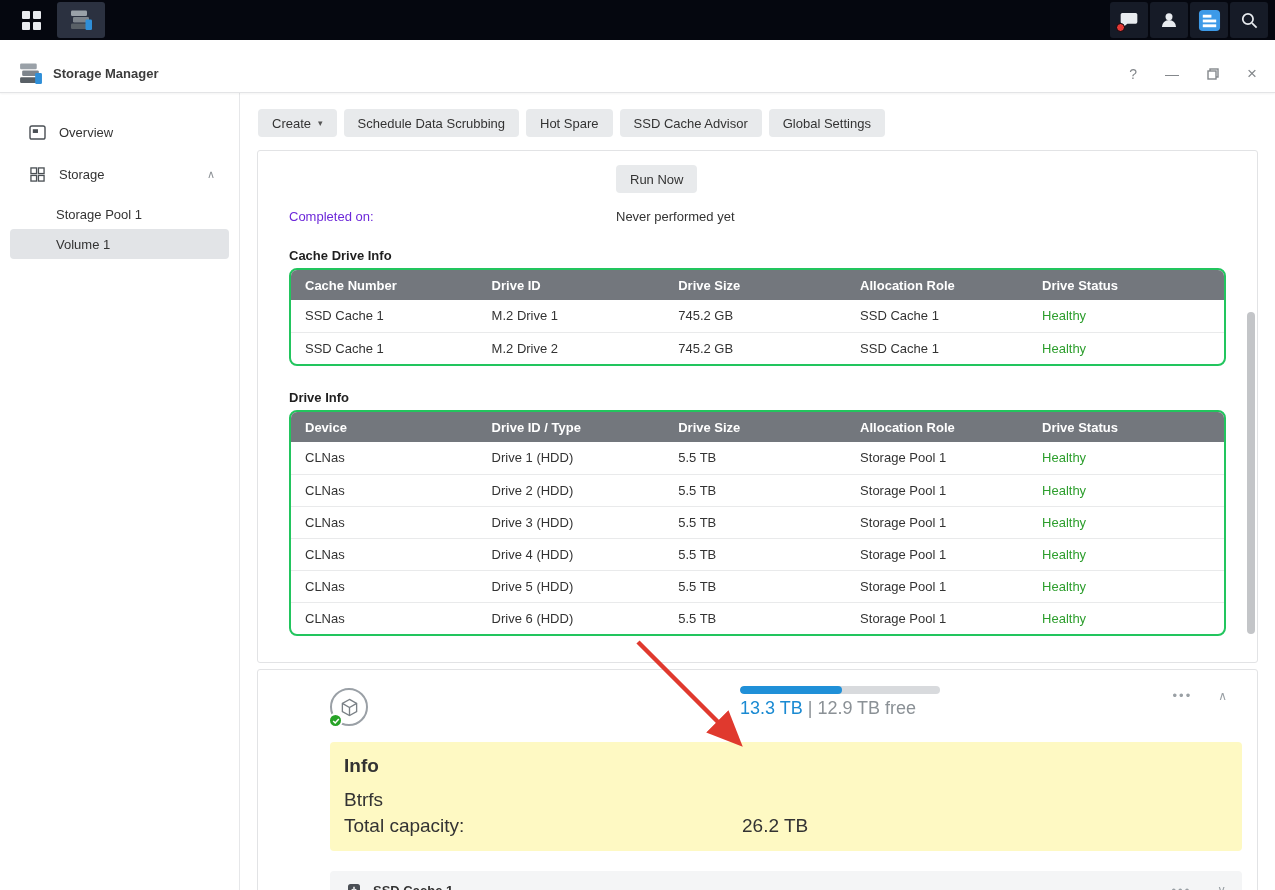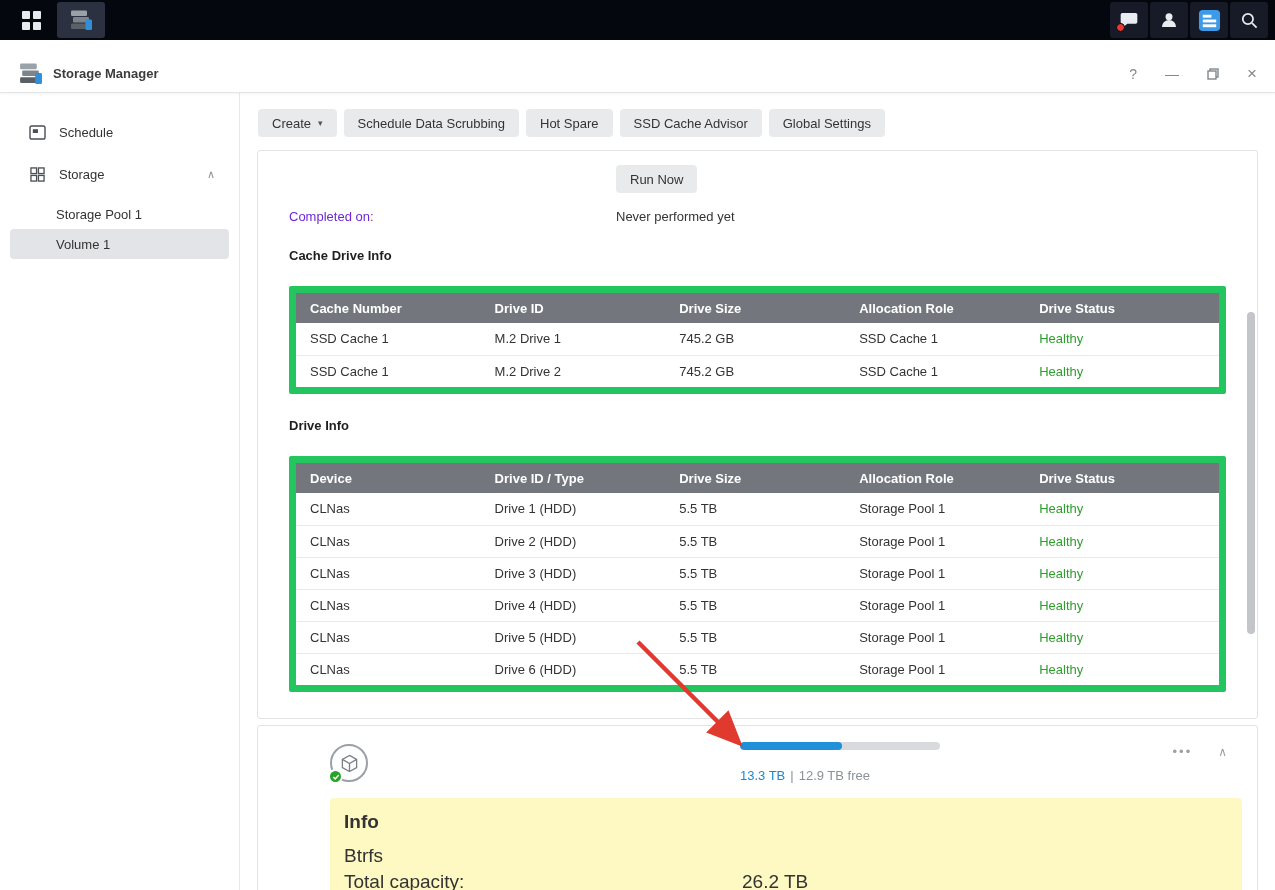--- a/index.html
+++ b/index.html
@@ -41,40 +41,40 @@
 
   .panel{border:1px solid #e2e3e5;border-radius:3px;background:#fff;margin:0 17px 6px}
   .panel1{padding:8px 31px 26px}
 
   .form-row{display:flex;align-items:flex-end;margin-top:6px}
   .form-row + .form-row{margin-top:16px}
   .form-label{width:327px;font-size:13px;color:#6d28d9}
   .form-value{font-size:13px;color:#333}
 
   .section-title{margin-top:24px;font-size:13px;font-weight:bold;color:#1f1f1f}
-  .table-wrap{border:7px solid #22c55e;border-radius:2px;margin-top:23px;overflow:hidden}
+  .table-wrap{border:2px solid #22c55e;border-radius:8px;margin-top:5px;overflow:hidden}
   table{width:100%;border-collapse:collapse;font-size:13px;table-layout:fixed}
   th{background:#73777d;color:#fff;font-weight:bold;text-align:left;padding:0 14px;height:30px}
   td{padding:0 14px;height:32px;border-bottom:1px solid #e9eaeb;color:#333}
   tbody tr:last-child td{border-bottom:none}
   td.healthy{color:#2d9e2d}
 
   
   .panel2{position:relative;padding:14px 0 16px}
   .vol-header{display:flex;align-items:flex-start;padding:4px 15px 16px 72px}
   .vol-icon{width:38px;height:38px;border:2px solid #9aa0a6;border-radius:50%;position:relative;margin-right:16px;display:flex;align-items:center;justify-content:center;flex-shrink:0}
   .vol-badge{position:absolute;left:-4px;bottom:-4px;width:15px;height:15px;background:#27a327;border-radius:50%;display:flex;align-items:center;justify-content:center;border:2px solid #fff}
   .vol-name-row{font-size:13px;margin-top:3px}
   .vol-name{font-weight:bold;color:#333}
   .vol-sub{color:#8a8f93;margin-left:5px}
   .vol-status{margin-top:9px;font-size:13px;color:#2d9e2d}
   .vol-usage{position:absolute;left:482px;top:16px;width:230px}
   .usage-bar{width:200px;height:8px;background:#d8dadd;border-radius:4px;overflow:hidden}
   .usage-fill{height:100%;background:#2090d8;border-radius:4px;width:50%}
-  .usage-text{margin-top:18px;font-size:13px}
+  .usage-text{margin-top:4px;font-size:18px}
   .used{color:#1a8ad2}
   .sep{color:#8b9196;margin:0 5px}
   .free{color:#8b9196}
   .row-actions{display:flex;gap:26px;color:#9aa0a5;font-size:13px;align-items:center}
   .vol-actions{position:absolute;right:30px;top:18px}
   .more-dots{letter-spacing:2px;cursor:pointer}
   .chev{cursor:pointer;font-size:12px}
 
   .info-box{margin:0 15px 0 72px;background:#fef9c3;border-radius:4px;padding:10px 14px 12px;font-size:19px;color:#333}
   .info-title{font-weight:bold;margin:3px 0 10px}
@@ -169,21 +169,21 @@
   <div class="window-body">
 
     <div class="sidebar">
       <div class="side-item">
         <span class="side-icon">
           <svg width="17" height="15" viewBox="0 0 18 16">
               <rect x="1" y="1" width="16" height="14" rx="2" fill="none" stroke="#4a4f54" stroke-width="1.5"></rect>
               <rect x="4" y="4.5" width="5.5" height="4" fill="#4a4f54"></rect>
             </svg>
         </span>
-        <span>Schedule</span>
+        <span>Overview</span>
       </div>
       <div class="side-item">
         <span class="side-icon">
           <svg width="15" height="15" viewBox="0 0 16 16" fill="none" stroke="#4a4f54" stroke-width="1.4">
               <rect x="1" y="1" width="6" height="6"></rect>
               <rect x="9" y="1" width="6" height="6"></rect>
               <rect x="1" y="9" width="6" height="6"></rect>
               <rect x="9" y="9" width="6" height="6"></rect>
             </svg>
         </span>

